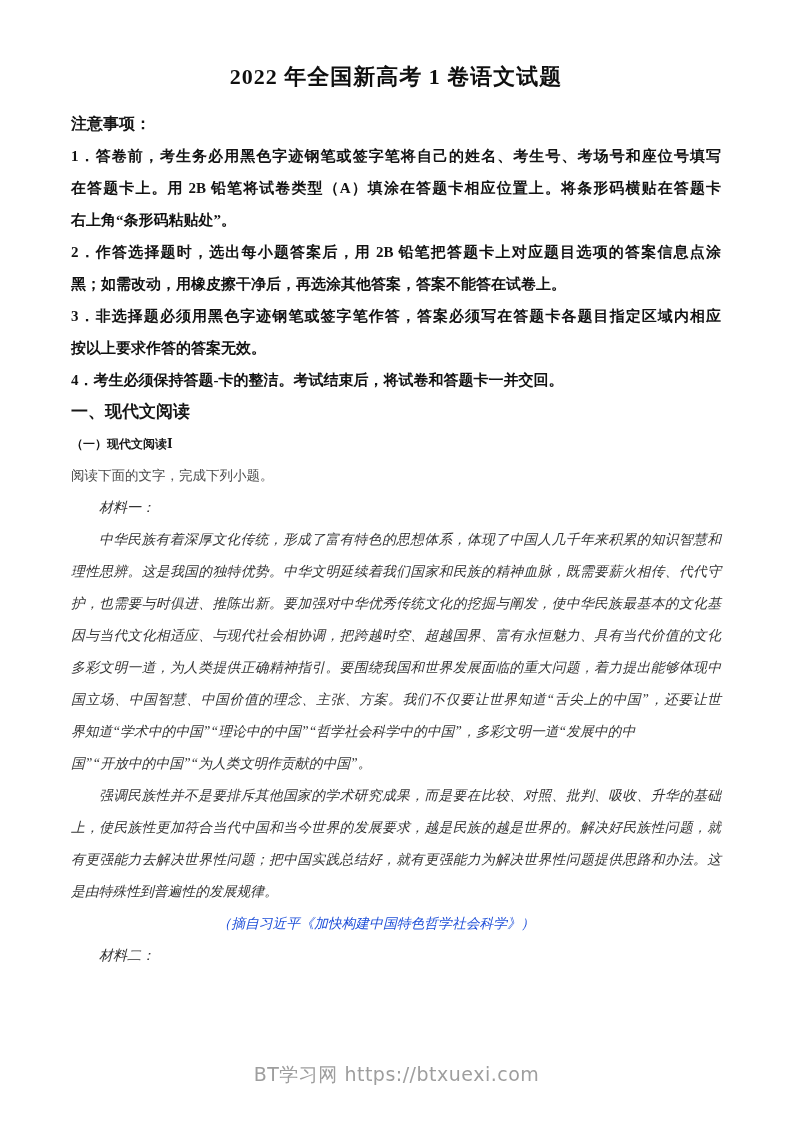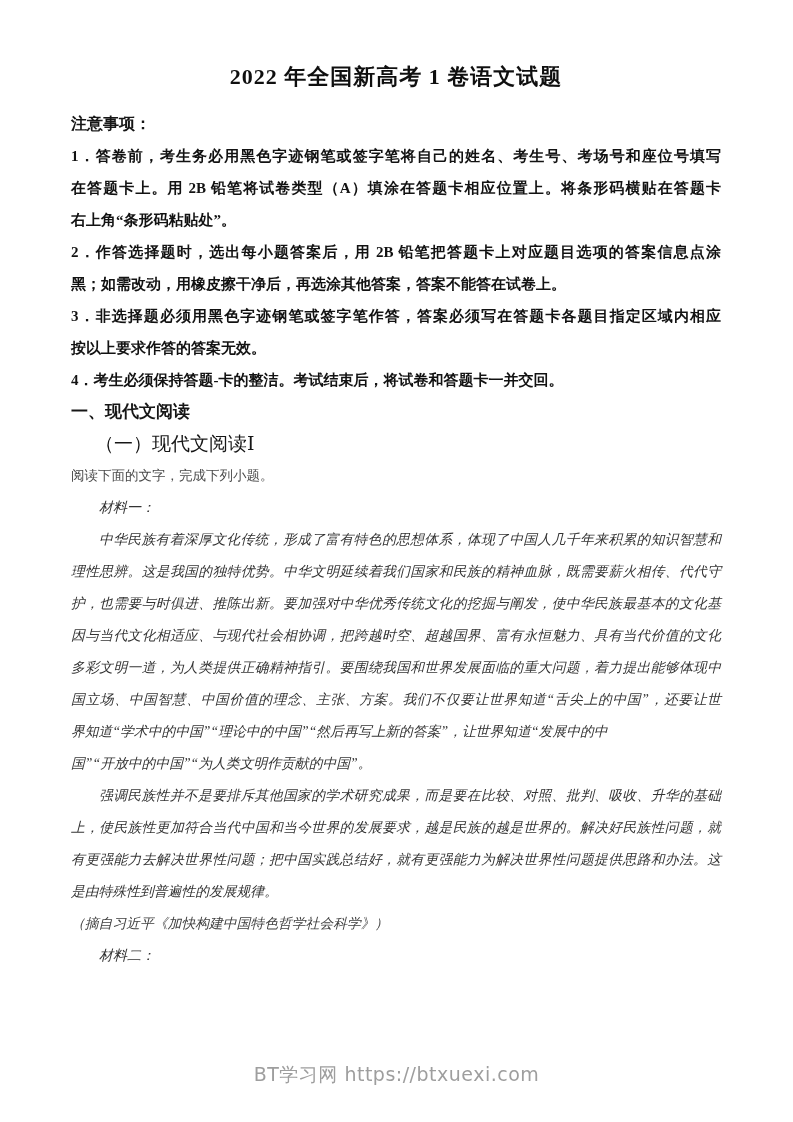--- a/index.html
+++ b/index.html
@@ -49,24 +49,23 @@
     font-size: 15px;
     font-weight: bold;
     color: #121212;
   }
   .part-heading {
     font-size: 17px;
     font-weight: bold;
     line-height: 32px;
   }
   .sub-heading {
-    font-size: 19px;
-    font-weight: normal;
+    font-size: 12px;
+    font-weight: bold;
     line-height: 32px;
-    margin-left: 24px;
   }
   .instruction {
     font-size: 13.5px;
     line-height: 32px;
     color: #4a4a4a;
   }
   .material-label {
     font-size: 14px;
     font-style: italic;
     line-height: 32px;
@@ -75,23 +74,23 @@
   }
   .material-para .line {
     font-size: 13.8px;
     font-style: italic;
     color: #333333;
   }
   .citation {
     font-size: 13.8px;
     font-style: italic;
     line-height: 32px;
-    text-align: left;
+    text-align: center;
     padding-right: 40px;
-    color: #404040;
+    color: #1d4ed8;
   }
   .footer {
     position: absolute;
     left: 0;
     right: 0;
     top: 1062px;
     text-align: center;
     font-family: "DejaVu Sans", "Liberation Sans", sans-serif;
     font-size: 19px;
     color: #9e9e9e;
@@ -130,21 +129,21 @@
 
   <div class="material-label">材料一：</div>
 
   <div class="material-para">
       <div class="line fill indent">中华民族有着深厚文化传统，形成了富有特色的思想体系，体现了中国人几千年来积累的知识智慧和</div>
       <div class="line fill">理性思辨。这是我国的独特优势。中华文明延续着我们国家和民族的精神血脉，既需要薪火相传、代代守</div>
       <div class="line fill">护，也需要与时俱进、推陈出新。要加强对中华优秀传统文化的挖掘与阐发，使中华民族最基本的文化基</div>
       <div class="line fill">因与当代文化相适应、与现代社会相协调，把跨越时空、超越国界、富有永恒魅力、具有当代价值的文化</div>
       <div class="line fill">多彩文明一道，为人类提供正确精神指引。要围绕我国和世界发展面临的重大问题，着力提出能够体现中</div>
       <div class="line fill">国立场、中国智慧、中国价值的理念、主张、方案。我们不仅要让世界知道“舌尖上的中国”，还要让世</div>
-      <div class="line">界知道“学术中的中国”“理论中的中国”“然后再写上新的答案”，让世界知道“发展中的中</div>
+      <div class="line">界知道“学术中的中国”“理论中的中国”“哲学社会科学中的中国”，多彩文明一道“发展中的中</div>
       <div class="line">国”“开放中的中国”“为人类文明作贡献的中国”。</div>
     </div>
   <div class="material-para">
       <div class="line fill indent">强调民族性并不是要排斥其他国家的学术研究成果，而是要在比较、对照、批判、吸收、升华的基础</div>
       <div class="line fill">上，使民族性更加符合当代中国和当今世界的发展要求，越是民族的越是世界的。解决好民族性问题，就</div>
       <div class="line fill">有更强能力去解决世界性问题；把中国实践总结好，就有更强能力为解决世界性问题提供思路和办法。这</div>
       <div class="line">是由特殊性到普遍性的发展规律。</div>
     </div>
 
   <div class="citation">（摘自习近平《加快构建中国特色哲学社会科学》）</div>

